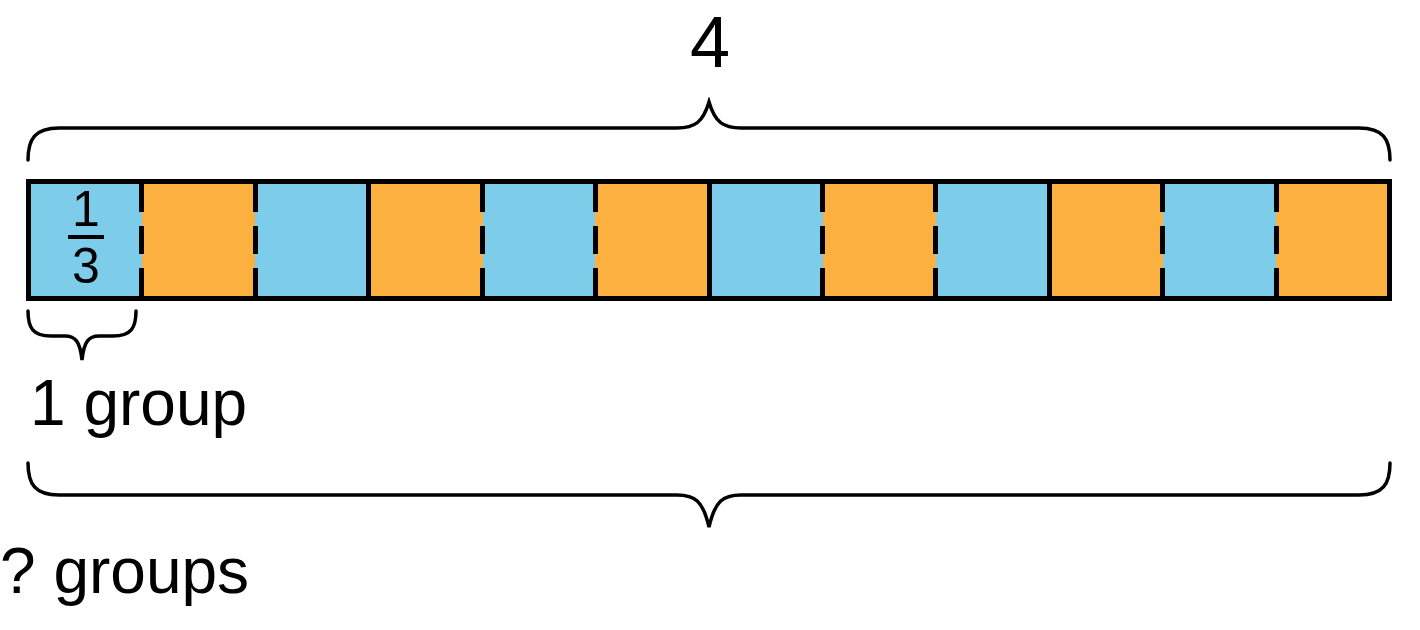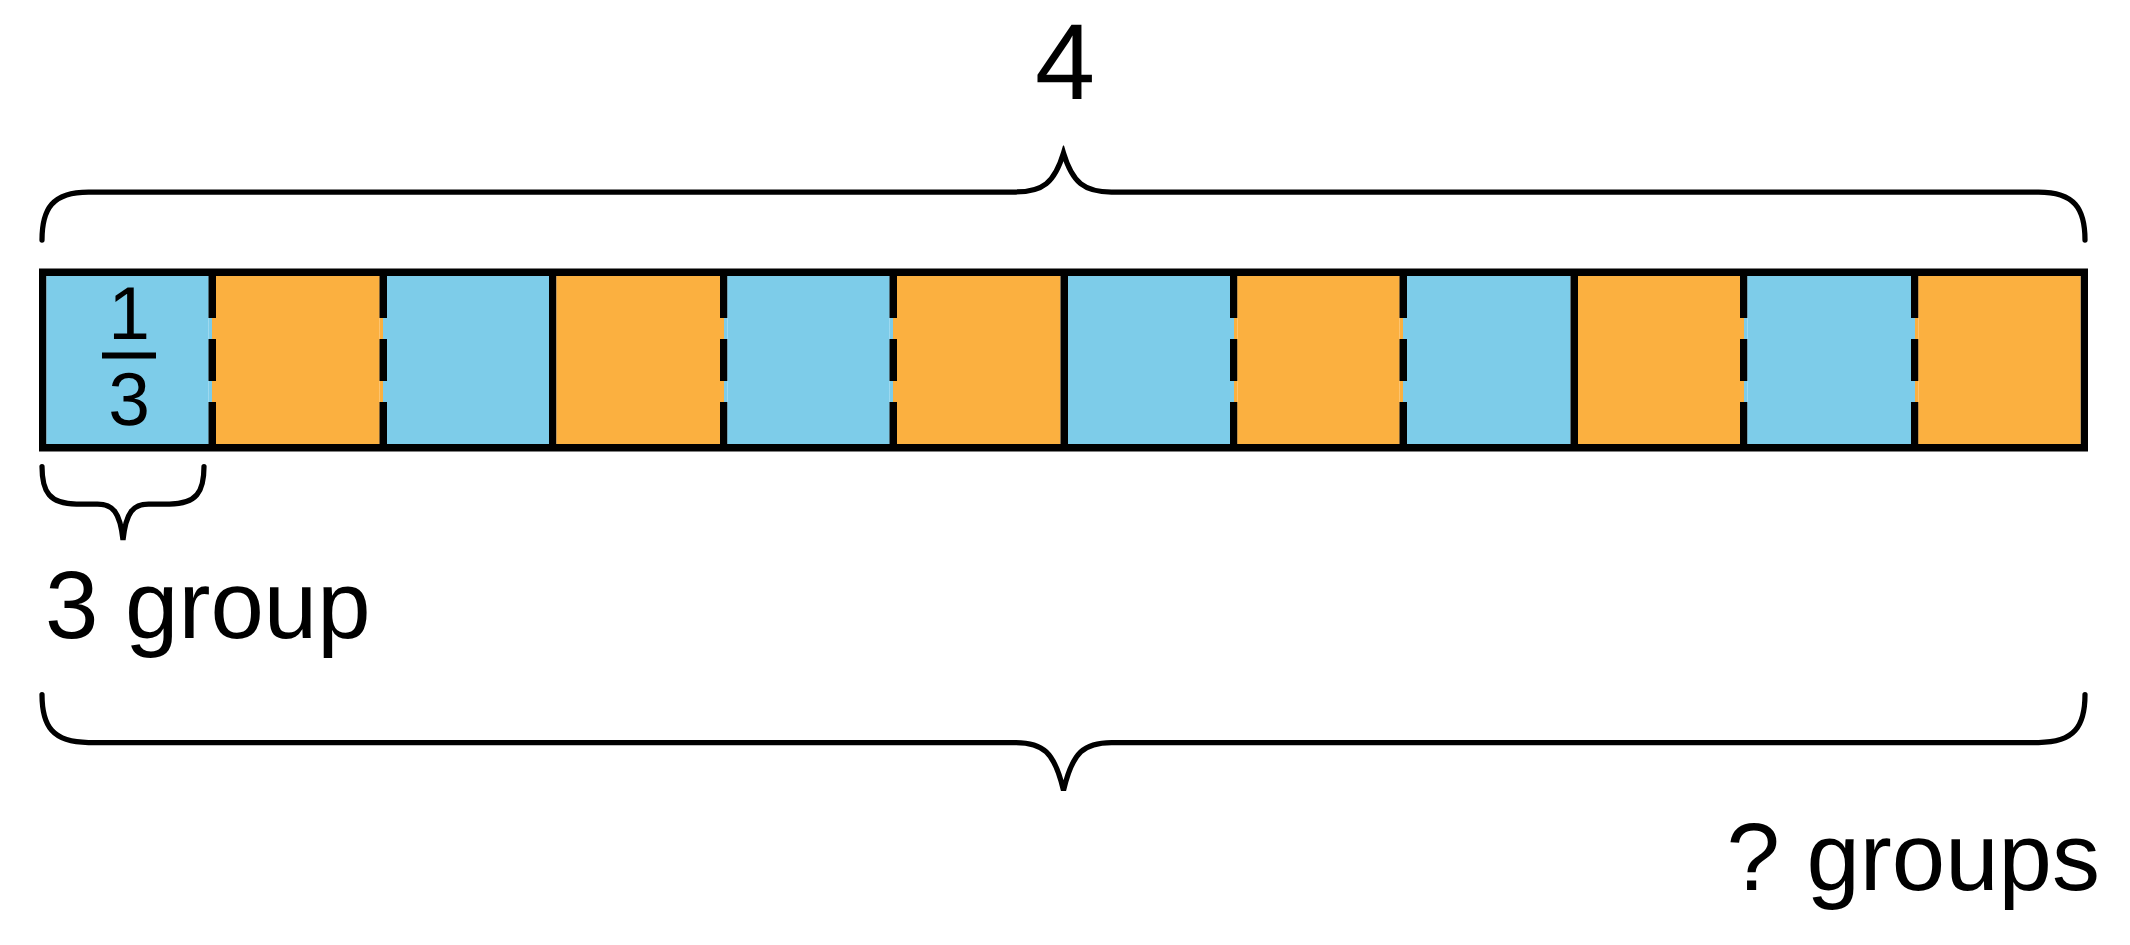--- a/index.html
+++ b/index.html
@@ -30,21 +30,21 @@
   .frac-num,.frac-den{display:block;text-align:center;}
   .frac-num{height:46px;line-height:46px;}
   .frac-den{height:50px;line-height:50px;}
   .frac-bar{width:36px;height:4px;background:#000;margin:3px 0 2px 0;}
   .group-label{
     position:absolute;left:30px;top:370px;
     font-size:64px;line-height:1.05;white-space:nowrap;
   }
   .question-label{
     position:absolute;top:538px;left:0;width:1400px;
-    text-align:right;font-size:64px;line-height:1.05;
+    text-align:left;font-size:64px;line-height:1.05;
   }
 </style>
 </head>
 <body>
 
 <div class="stage">
 
   <div class="total-label">4</div>
 
   <svg class="brace" style="left:25px;top:97px;" width="1368" height="66" viewBox="0 0 1368 66">
@@ -80,21 +80,21 @@
   <div class="fraction">
     <span class="frac-num">1</span>
     <span class="frac-bar"></span>
     <span class="frac-den">3</span>
   </div>
 
   <svg class="brace" style="left:25px;top:308px;" width="114" height="58" viewBox="0 0 114 58">
     <path d="M 3,3 C 3,20 8,28 26,28 L 40,28 C 50,28 55,33 57,52 C 59,33 64,28 74,28 L 88,28 C 106,28 111,20 111,3"></path>
   </svg>
 
-  <div class="group-label">3 group</div>
+  <div class="group-label">1 group</div>
 
   <svg class="brace" style="left:25px;top:460px;" width="1368" height="72" viewBox="0 0 1368 72">
     <path d="M 3,3 C 3,24 10,35 34,35 L 652,35 C 670,35 678,41 684,67 C 690,41 698,35 716,35 L 1334,35 C 1358,35 1365,24 1365,3"></path>
   </svg>
 
   <div class="question-label">? groups</div>
 
 </div>
 
 </body></html>

